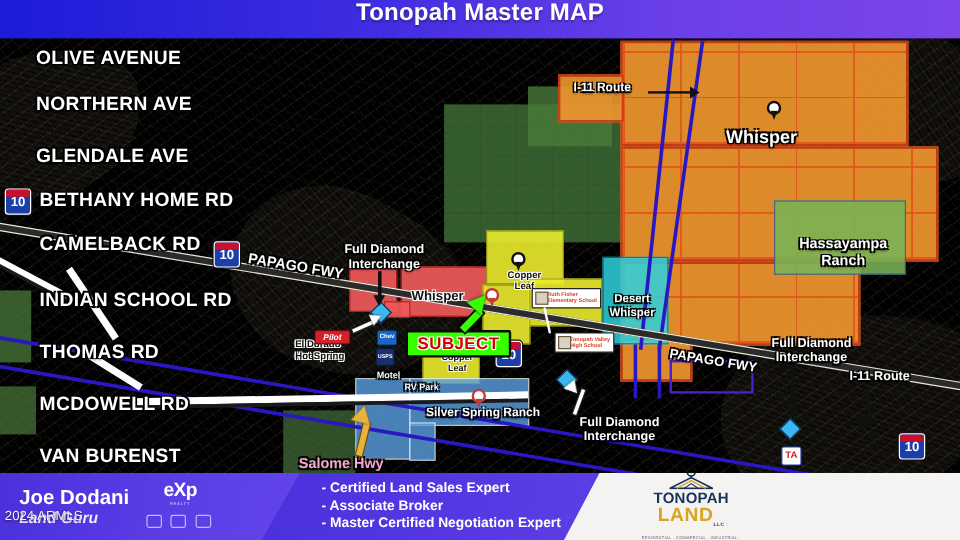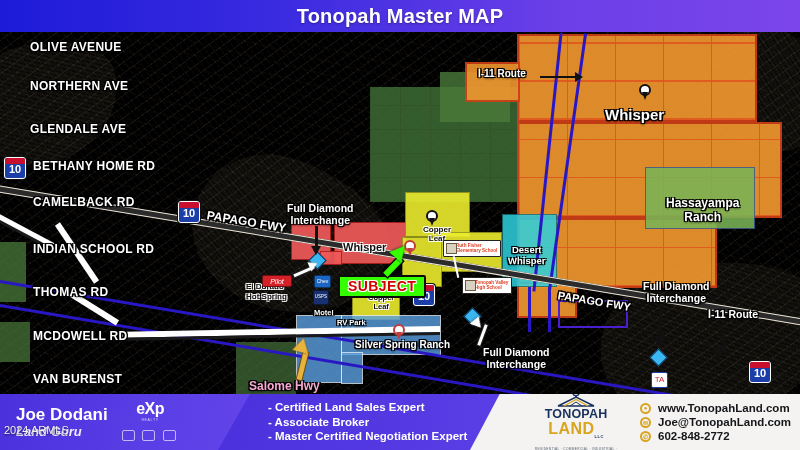--- a/index.html
+++ b/index.html
@@ -8,21 +8,21 @@
     overflow: hidden;
     font-family: "Liberation Sans", sans-serif;
     background: #000;
   }
   #page { position: relative; width: 800px; height: 450px; overflow: hidden; }
 
   
   #header {
     position: absolute; left: 0; top: 0; width: 800px; height: 32px;
     background: linear-gradient(90deg, #1d1bd8 0%, #3a2be0 35%, #6b3fe8 70%, #7b45ea 100%);
-    display: flex; align-items: center; justify-content: center;
+    display: flex; align-items: flex-start; justify-content: center;
     z-index: 40;
   }
   #header-title {
     color: #ffffff; font-size: 20px; font-weight: bold; letter-spacing: .2px;
     text-shadow: 0 1px 2px rgba(0,0,0,.35);
   }
 
   
   #map {
     position: absolute; left: 0; top: 32px; width: 800px; height: 418px;
@@ -73,21 +73,21 @@
   .i11line { position: absolute; background: #2a17c4; transform-origin: left center; }
 
   
   .lbl {
     position: absolute; color: #ffffff; font-weight: bold; white-space: nowrap;
     text-shadow:
       -1.4px -1.4px 0 #000, 1.4px -1.4px 0 #000,
       -1.4px 1.4px 0 #000, 1.4px 1.4px 0 #000,
        0 2px 2px rgba(0,0,0,.6);
   }
-  .street { font-size: 12px; letter-spacing: .3px; }
+  .street { font-size: 16px; letter-spacing: .3px; }
   .place  { font-size: 12px; }
   .callout{ font-size: 10.5px; line-height: 12px; text-align: center; }
 
   
   .shield {
     position: absolute; width: 22px; height: 22px;
     background: #1b3ea8;
     border: 1.5px solid #ffffff;
     border-radius: 3px;
     box-shadow: 0 0 0 1px #111;
@@ -112,21 +112,21 @@
     background: currentColor; clip-path: polygon(50% 100%, 0 0, 100% 0);
   }
 
   .diamond {
     position: absolute; width: 13px; height: 13px;
     background: #3ab6f0; border: 1.6px solid #0c2d52; transform: rotate(45deg);
   }
 
   
   .chip {
-    position: absolute; font-weight: normal; font-size: 6px; line-height: 1;
+    position: absolute; font-weight: bold; font-size: 6px; line-height: 1;
     display: flex; align-items: center; justify-content: center;
     border: 1px solid rgba(0,0,0,.5); border-radius: 2px; color: #fff;
     text-align: center; overflow: hidden;
   }
 
   .schoolbox {
     position: absolute; background: #ffffff; border: 1px solid #222;
     font-size: 4.6px; font-weight: bold; color: #e03a1e; line-height: 5.4px;
     padding: 2px 3px 2px 12px; white-space: nowrap; border-radius: 1px;
   }
@@ -418,31 +418,17 @@
             <path d="M22 17 L28 13 L34 17" fill="none" stroke="#18305c" stroke-width="1"></path>
           </svg>
         </div>
         <div id="tl-top">TONOPAH</div>
         <div id="tl-bot">
           <span>LAND</span><sub style="font-size:4px;color:#18305c;">LLC</sub>
         </div>
         <div id="tl-sub">RESIDENTIAL  ·  COMMERCIAL  ·  INDUSTRIAL  ·  SOLAR  ·  FARM</div>
       </div>
 
-      <div id="contacts">
-        <div class="contact-row">
-          <span class="cdot">●</span>
-          <span class="ctext">www.TonopahLand.com</span>
-        </div>
-        <div class="contact-row">
-          <span class="cdot">✉</span>
-          <span class="ctext">Joe@TonopahLand.com</span>
-        </div>
-        <div class="contact-row">
-          <span class="cdot">✆</span>
-          <span class="ctext">602-848-2772</span>
-        </div>
-      </div>
     </div>
   </div>
 
   <div id="watermark">2024 ARMLS</div>
 </div>
 
 </body></html>

